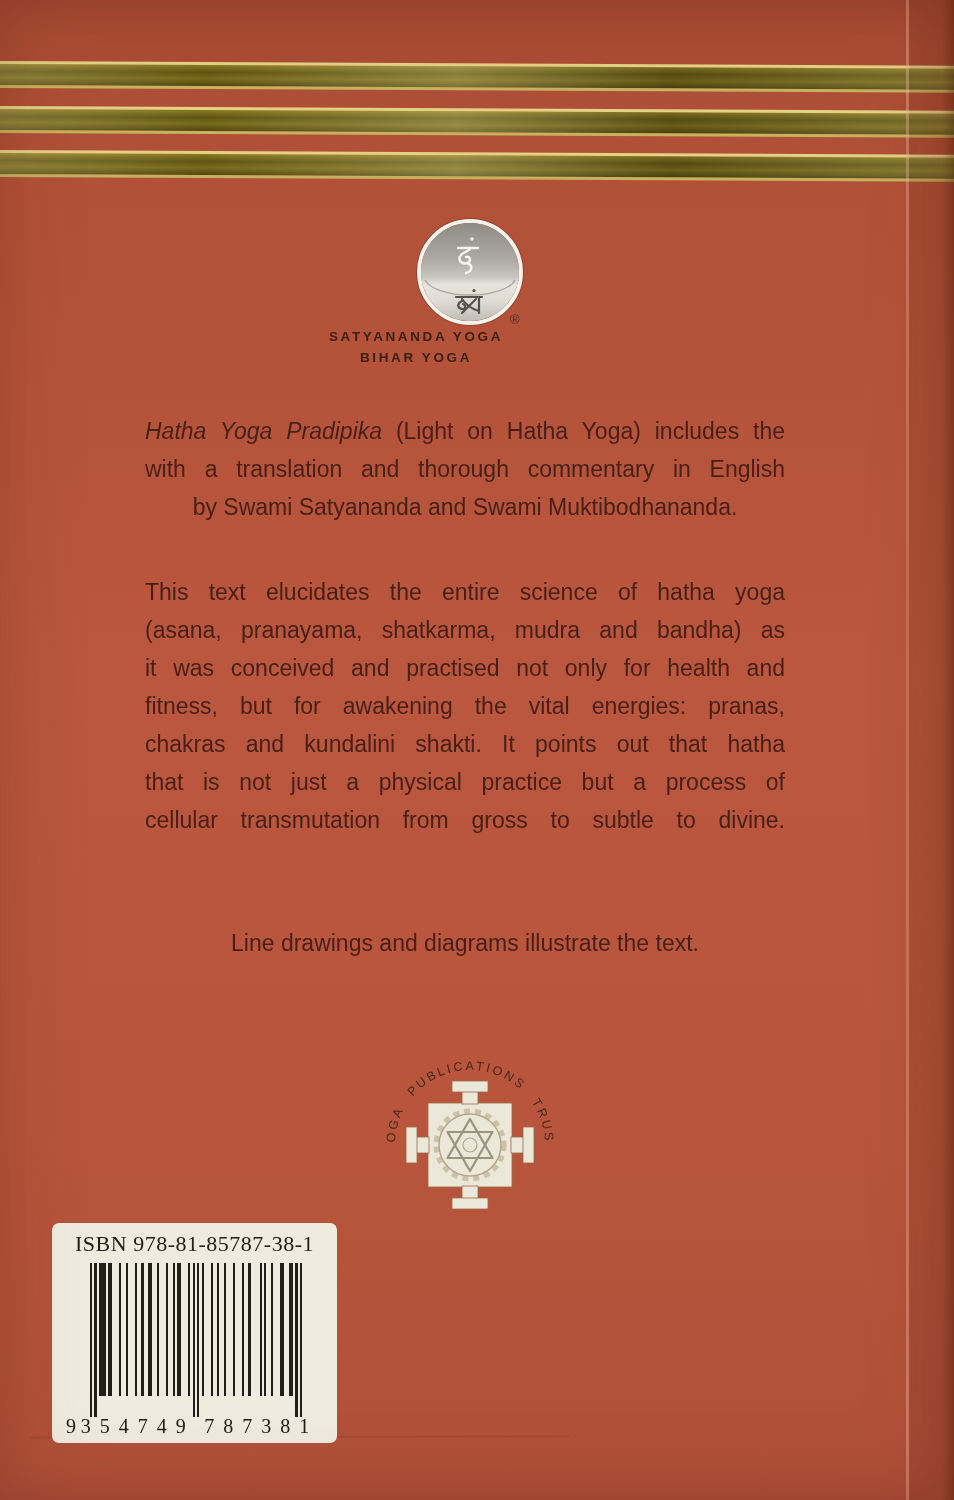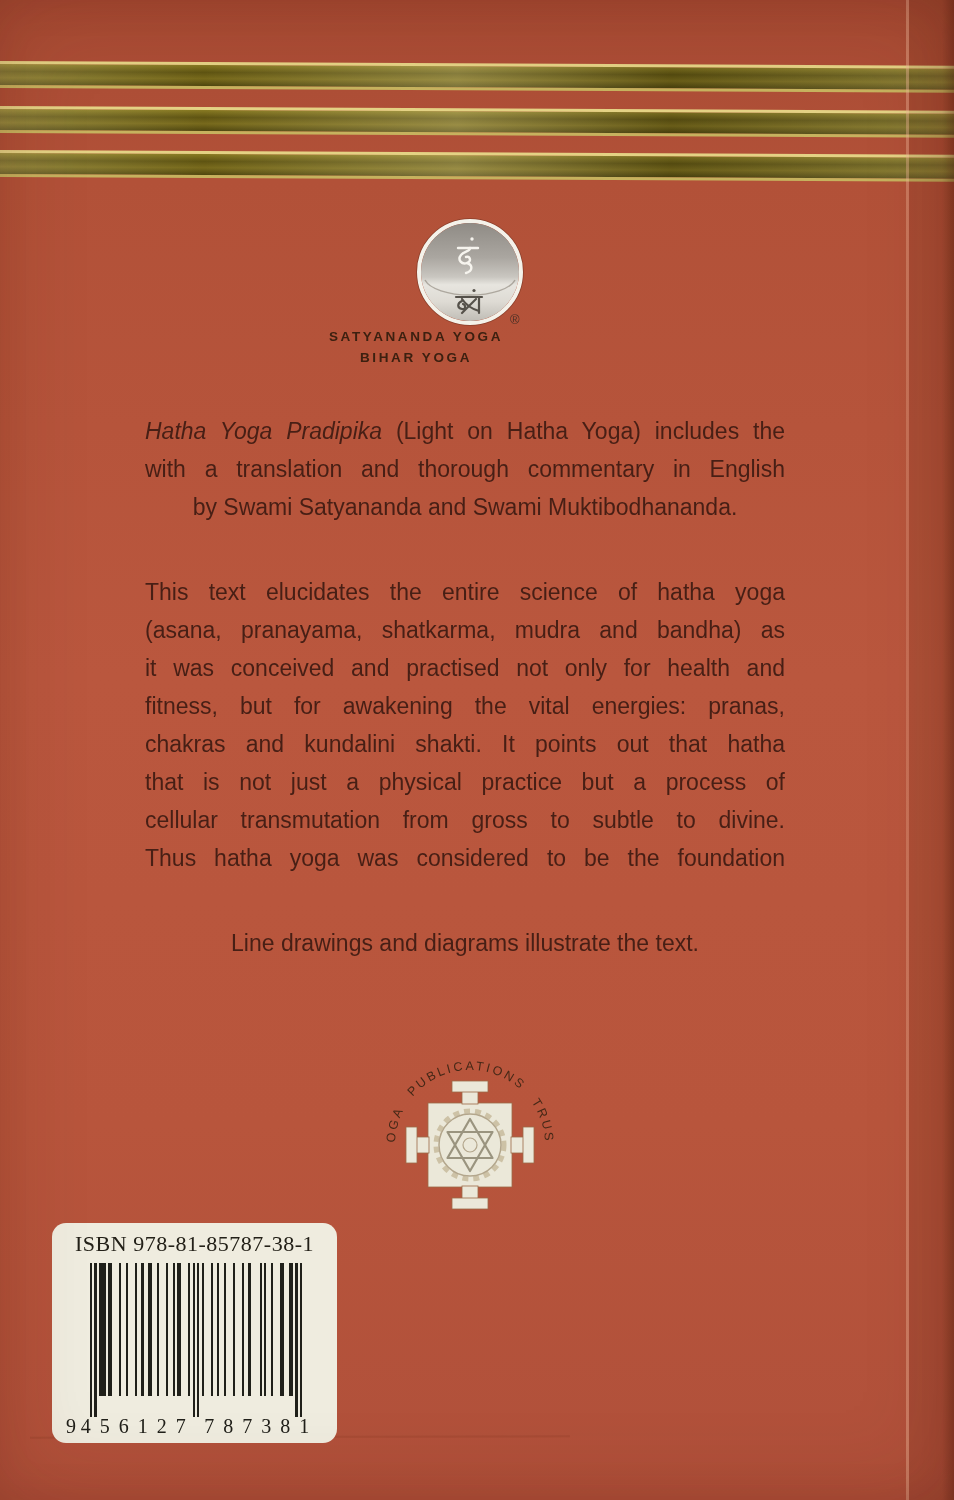--- a/index.html
+++ b/index.html
@@ -38,21 +38,21 @@
   .caption1{top:329px;} .caption2{top:350px;}
   
   .para{position:absolute;left:145px;width:640px;color:#471f15;font-size:23px;line-height:38px;}
   .jline{text-align:justify;text-align-last:justify;white-space:nowrap;}
   .lline{text-align:center;white-space:nowrap;}
   .italic{font-style:italic;}
   .p1{top:412px;} .p2{top:573px;} .p3{top:924px;}
   
   .yantra-wrap{position:absolute;left:340px;top:1048px;width:260px;height:172px;}
   
-  .isbn-box{position:absolute;left:52px;top:1223px;width:285px;height:220px;background:#efecdf;border-radius:14px;}
+  .isbn-box{position:absolute;left:52px;top:1223px;width:285px;height:220px;background:#efecdf;border-radius:7px;}
   .isbn-text{position:absolute;top:8px;left:0;width:100%;text-align:center;
     font-family:"Liberation Serif",serif;font-size:22px;letter-spacing:.5px;color:#232018;}
   .barcode-svg{position:absolute;left:38px;top:40px;width:212px;height:154px;}
   .barcode-digits{position:absolute;left:14px;right:14px;bottom:5px;display:flex;align-items:flex-end;
     font-family:"Liberation Serif",serif;font-size:20px;color:#21201a;}
   .bd-lead{flex:0 0 auto;}
   .bd-group{flex:1 1 auto;text-align:center;letter-spacing:9px;}
 </style>
 </head>
 <body>
@@ -115,21 +115,20 @@
   </div>
 
   <div class="para p2">
     <div class="jline">This text elucidates the entire science of hatha yoga</div>
     <div class="jline">(asana, pranayama, shatkarma, mudra and bandha) as</div>
     <div class="jline">it was conceived and practised not only for health and</div>
     <div class="jline">fitness, but for awakening the vital energies: pranas,</div>
     <div class="jline">chakras and kundalini shakti. It points out that hatha</div>
     <div class="jline">that is not just a physical practice but a process of</div>
     <div class="jline">cellular transmutation from gross to subtle to divine.</div>
-    <div class="jline">Thus hatha yoga was considered to be the foundation</div>
   </div>
 
   <div class="para p3">
     <div class="lline">Line drawings and diagrams illustrate the text.</div>
   </div>
 
   <div class="yantra-wrap">
     <svg width="260" height="172" viewBox="0 0 260 172">
       <defs>
         <path id="arcPath" d="M 55 97 A 75 75 0 0 1 205 97" fill="none"></path>
@@ -197,18 +196,18 @@
         <rect x="81" y="0" width="1" height="52" fill="#20201a"></rect>
         <rect x="85" y="0" width="1" height="52" fill="#20201a"></rect>
         <rect x="86" y="0" width="1" height="52" fill="#20201a"></rect>
         <rect x="89" y="0" width="1" height="52" fill="#20201a"></rect>
         <rect x="90" y="0" width="1" height="52" fill="#20201a"></rect>
         <rect x="92" y="0" width="1" height="60" fill="#20201a"></rect>
         <rect x="94" y="0" width="1" height="60" fill="#20201a"></rect>
       </svg>
     <div class="barcode-digits">
       <span class="bd-lead">9</span>
-      <span class="bd-group">456127</span>
+      <span class="bd-group">354749</span>
       <span class="bd-group">787381</span>
     </div>
   </div>
 
 </div>
 
 </body></html>

